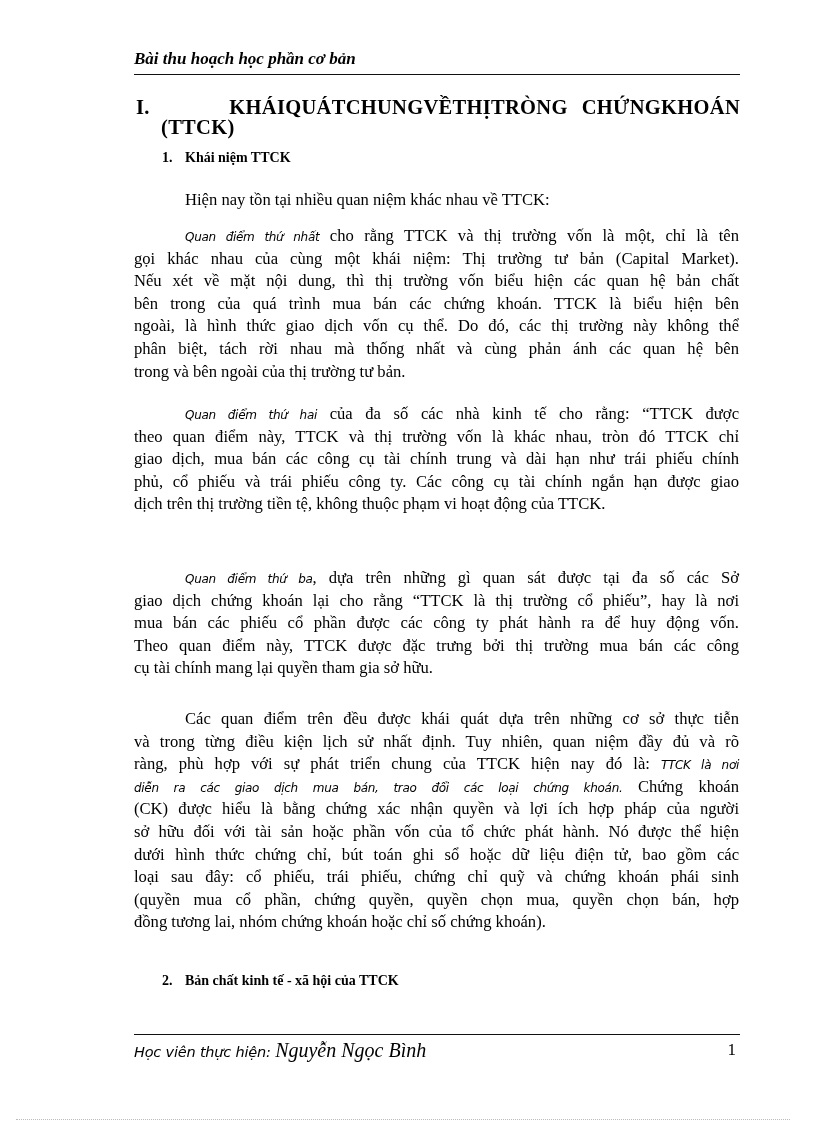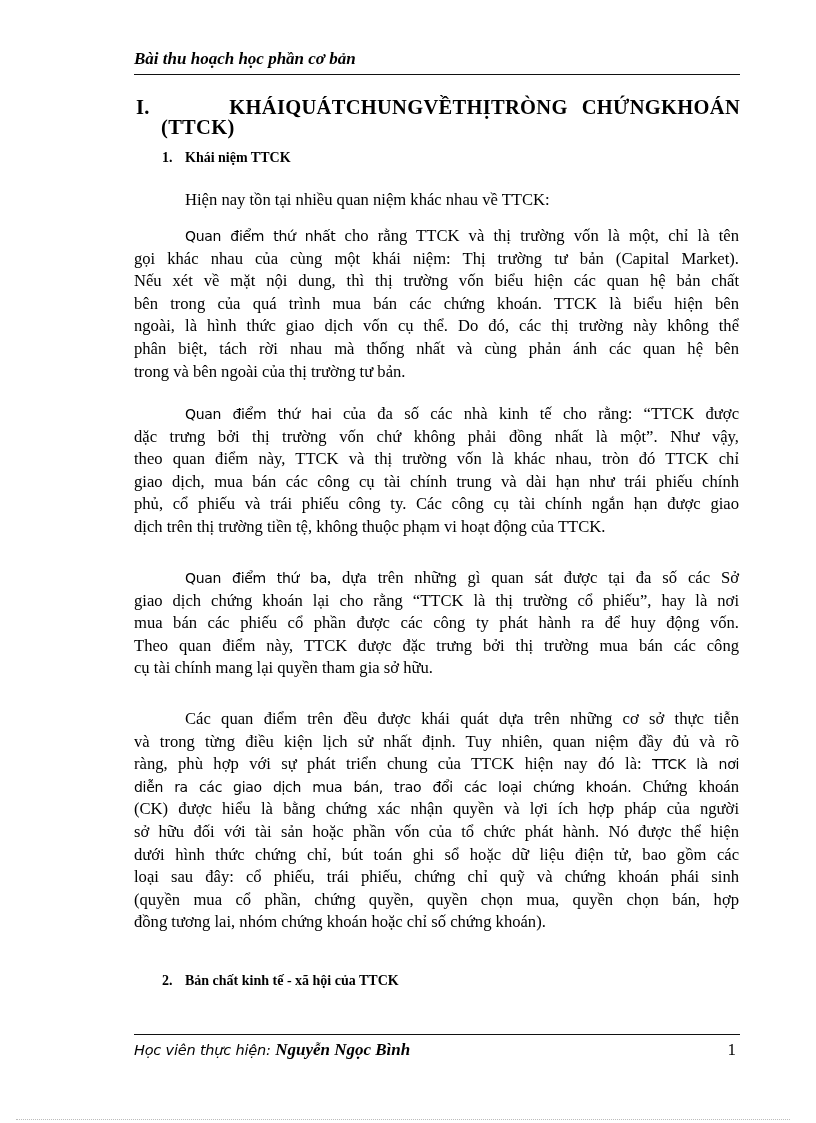--- a/index.html
+++ b/index.html
@@ -11,24 +11,24 @@
   .heading-1 .num { position:absolute; left:0; top:0; }
   .heading-1 .text { position:absolute; left:25px; top:0; width:579px; }
   .heading-1 .l1 { display:flex; justify-content:flex-end; white-space:nowrap; }
   .heading-1 .l1 span { display:inline-block; }
   .heading-2 { position:absolute; left:162px; font-weight:bold; font-size:14px; line-height:20px; white-space:nowrap; }
   .heading-2 .num { display:inline-block; width:23px; }
   .body-text { position:absolute; left:134px; width:605px; font-size:16.6px; line-height:22.6px; }
   .line { display:block; height:22.6px; white-space:nowrap; text-align:justify; text-align-last:justify; }
   .line.last { text-align:left; text-align-last:left; }
   .line.indent { padding-left:51px; }
-  .em { font-family:"DejaVu Sans", sans-serif; font-size:14px; font-weight:normal; letter-spacing:-0.3px; }
+  .em { font-family:"DejaVu Sans", sans-serif; font-style:italic; font-size:12px; font-weight:normal; letter-spacing:-0.3px; }
   .footer { position:absolute; left:134px; top:1040px; width:606px; font-size:17px; line-height:20px; }
   .footer .label { font-family:"DejaVu Sans", sans-serif; font-style:italic; font-size:14.5px; letter-spacing:-0.2px; }
-  .footer .author { font-weight:bold; font-style:italic; font-size:17px; }
+  .footer .author { font-weight:normal; font-style:italic; font-size:20px; }
   .footer .pageno { position:absolute; right:4px; top:0; }
   .dotted { position:absolute; left:16px; top:1119px; width:774px; height:0; border-top:1px dotted #bbb; }
 </style>
 </head>
 <body>
 
 <div class="page">
 
   <div class="running-header">Bài thu hoạch học phần cơ bản</div>
   <div class="rule" style="top:74px;"></div>
@@ -63,21 +63,20 @@
     <span class="line">gọi khác nhau của cùng một khái niệm: Thị trường tư bản (Capital Market).</span>
     <span class="line">Nếu xét về mặt nội dung, thì thị trường vốn biểu hiện các quan hệ bản chất</span>
     <span class="line">bên trong của quá trình mua bán các chứng khoán. TTCK là biểu hiện bên</span>
     <span class="line">ngoài, là hình thức giao dịch vốn cụ thể. Do đó, các thị trường này không thể</span>
     <span class="line">phân biệt, tách rời nhau mà thống nhất và cùng phản ánh các quan hệ bên</span>
     <span class="line last">trong và bên ngoài của thị trường tư bản.</span>
   </div>
 
   <div class="body-text" style="top:403px;">
     <span class="line indent"><span class="em">Quan điểm thứ hai</span><span> của đa số các nhà kinh tế cho rằng: “TTCK được</span></span>
-    <span class="line">dặc trưng bởi thị trường vốn chứ không phải đồng nhất là một”. Như vậy,</span>
     <span class="line">theo quan điểm này, TTCK và thị trường vốn là khác nhau, tròn đó TTCK chỉ</span>
     <span class="line">giao dịch, mua bán các công cụ tài chính trung và dài hạn như trái phiếu chính</span>
     <span class="line">phủ, cổ phiếu và trái phiếu công ty. Các công cụ tài chính ngắn hạn được giao</span>
     <span class="line last">dịch trên thị trường tiền tệ, không thuộc phạm vi hoạt động của TTCK.</span>
   </div>
 
   <div class="body-text" style="top:567px;">
     <span class="line indent"><span class="em">Quan điểm thứ ba</span><span>, dựa trên những gì quan sát được tại đa số các Sở</span></span>
     <span class="line">giao dịch chứng khoán lại cho rằng “TTCK là thị trường cổ phiếu”, hay là nơi</span>
     <span class="line">mua bán các phiếu cổ phần được các công ty phát hành ra để huy động vốn.</span>

